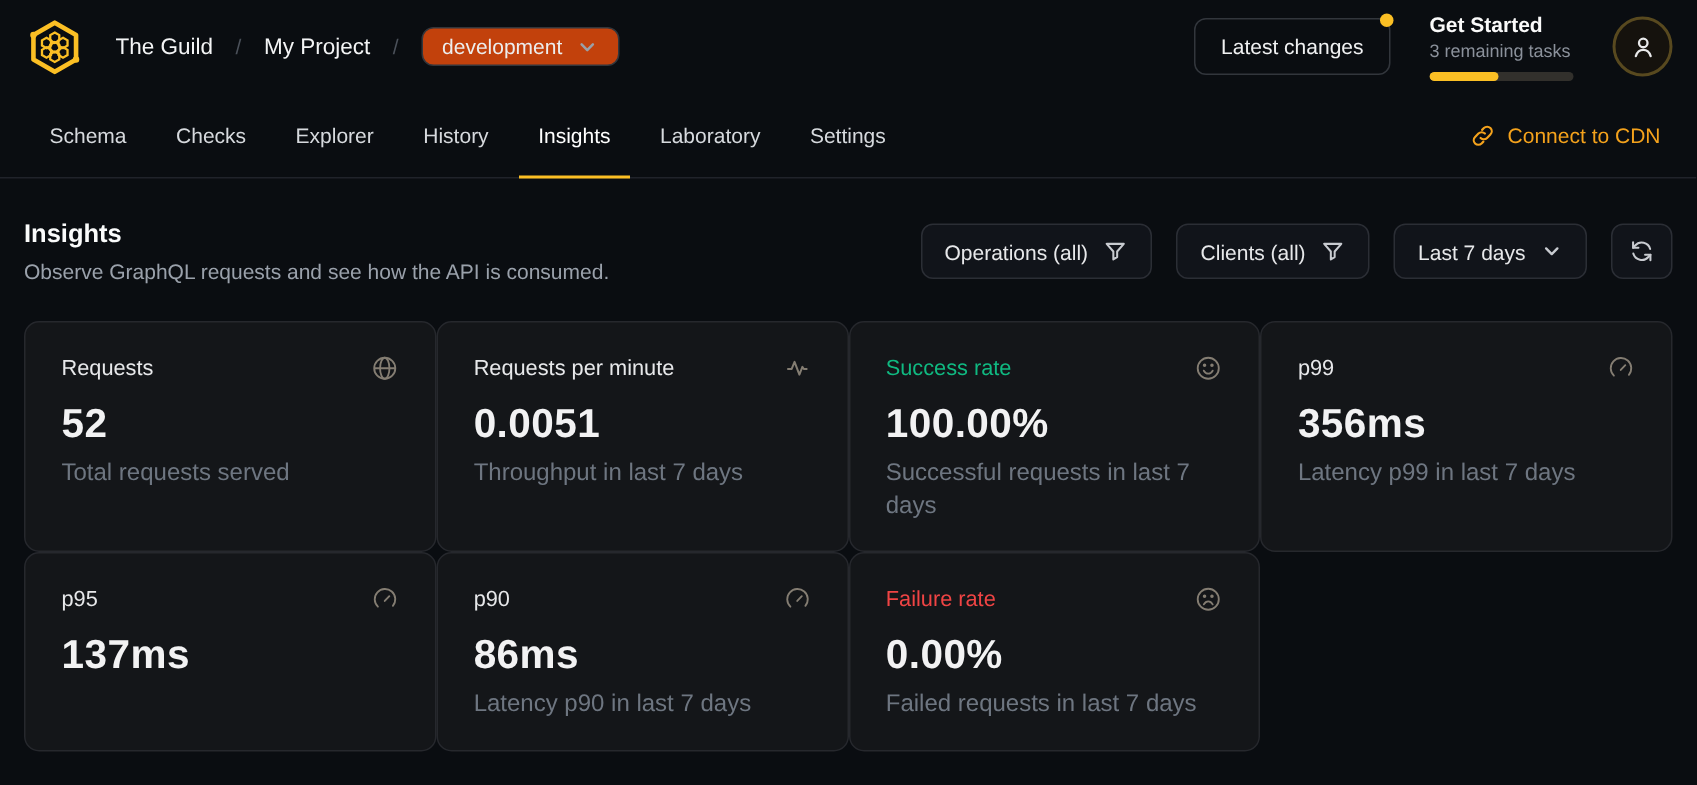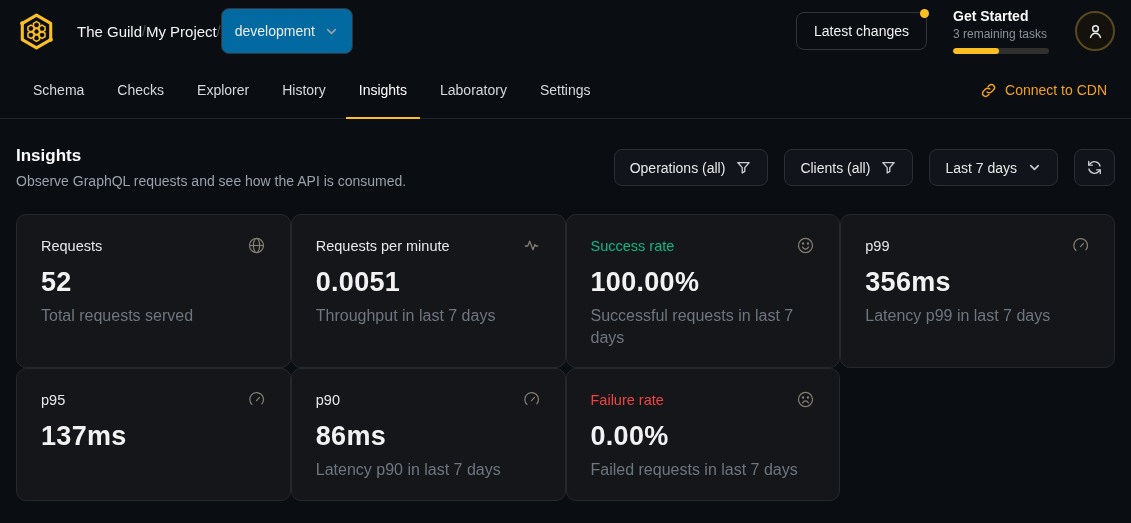--- a/index.html
+++ b/index.html
@@ -13,27 +13,27 @@
   }
   svg { display: block; }
 
   
   .app-header {
     height: 62px; padding: 0 16px;
     display: flex; align-items: center; justify-content: space-between;
   }
   .h-left { display: flex; align-items: center; gap: 20px; }
   .logo { width: 41px; height: 41px; cursor: pointer; }
-  .breadcrumb { display: flex; align-items: center; }
+  .breadcrumb { display: flex; align-items: center; gap: 15px; }
   .crumb { color: #f3f4f5; font-size: 15px; font-weight: 500; text-decoration: none; cursor: pointer; }
   .crumb-sep { color: #4b515a; font-size: 14px; }
   .target-select {
     display: flex; align-items: center; gap: 9px;
-    height: 46px; padding: 0 13px;
-    background: #0369a1; border: 1px solid #32363c; border-radius: 8px;
+    height: 26px; padding: 0 13px;
+    background: #c2410c; border: 1px solid #32363c; border-radius: 8px;
     color: #eceded; font-size: 14px; font-family: inherit; cursor: pointer; justify-content: space-between;
   }
   .target-select svg { stroke: #9aa0a8; }
 
   .h-right { display: flex; align-items: center; gap: 26px; }
   .latest-changes {
     position: relative; height: 38px; padding: 0 17px;
     background: transparent; border: 1px solid #32363c; border-radius: 8px;
     color: #f0f1f2; font-size: 14px; font-family: inherit; cursor: pointer;
   }

